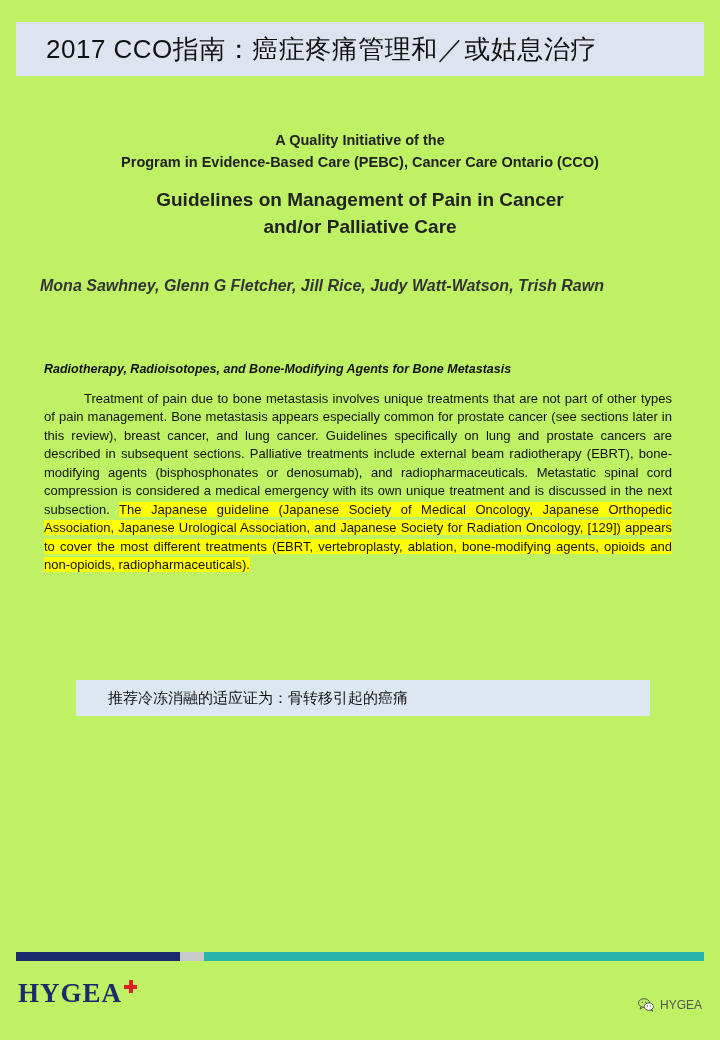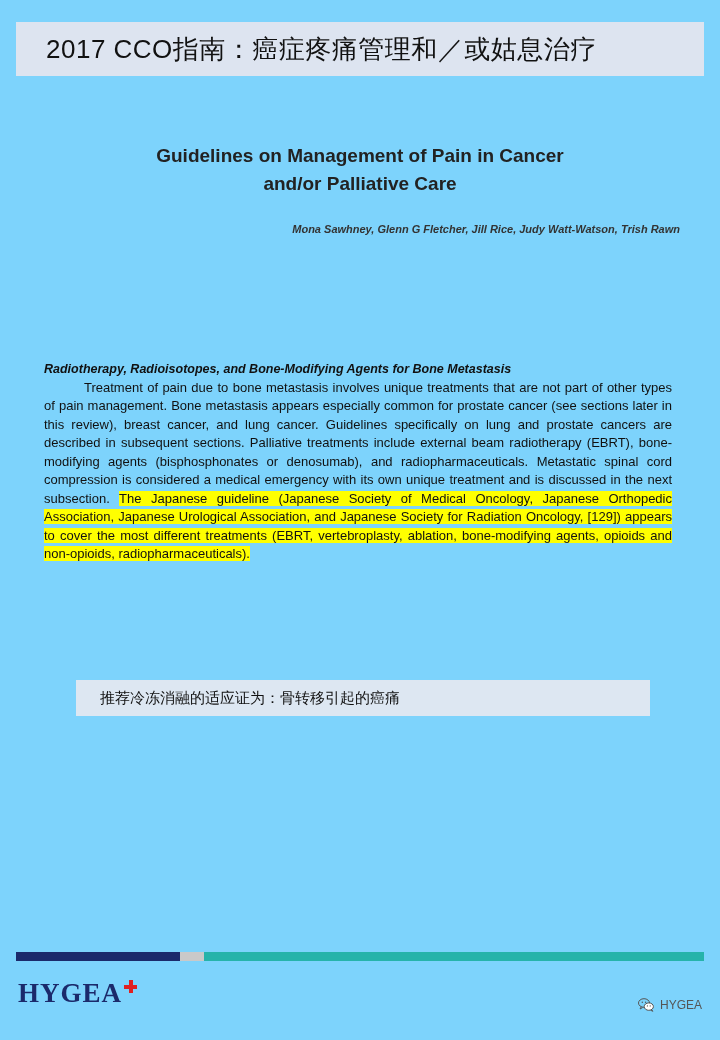--- a/index.html
+++ b/index.html
@@ -14,21 +14,21 @@
     color: #1a1a1a;
     overflow: hidden;
     position: relative;
   }
   .slide {
     position: absolute;
     left: 0;
     top: 0;
     width: 720px;
     height: 1040px;
-    background: #7dd3fc;
+    background: #bef264;
   }
 
   
   .title-banner {
     position: absolute;
     left: 16px;
     top: 22px;
     width: 688px;
     height: 54px;
     background: #dde4f0;
@@ -60,41 +60,41 @@
   }
   .paper-title {
     text-align: center;
     font-size: 19px;
     font-weight: bold;
     color: #222222;
     line-height: 1.45;
     margin-top: 12px;
   }
   .paper-authors {
-    text-align: right;
-    font-size: 11px;
+    text-align: left;
+    font-size: 16px;
     font-style: italic;
     font-weight: bold;
     color: #333333;
-    margin-top: 26px;
+    margin-top: 36px;
   }
 
   
   .body-block {
     position: absolute;
     left: 44px;
     top: 362px;
     width: 628px;
   }
   .body-heading {
     font-size: 12.5px;
     font-style: italic;
     font-weight: bold;
     color: #111111;
-    margin-bottom: 3px;
+    margin-bottom: 14px;
   }
   .body-para {
     font-size: 13px;
     line-height: 1.42;
     color: #111111;
     text-align: justify;
     text-indent: 40px;
   }
   .hl {
     background: #ffff00;
@@ -107,21 +107,21 @@
     top: 680px;
     width: 574px;
     height: 36px;
     background: #dde7f2;
     display: flex;
     align-items: center;
   }
   .callout-text {
     font-size: 15px;
     color: #111111;
-    padding-left: 24px;
+    padding-left: 32px;
     white-space: nowrap;
   }
 
   
   .rule {
     position: absolute;
     height: 9px;
     top: 952px;
   }
   .rule-navy {
@@ -205,20 +205,24 @@
 </head>
 <body>
 
 <div class="slide">
 
   <div class="title-banner">
     <div class="title-text">2017 CCO指南：癌症疼痛管理和／或姑息治疗</div>
   </div>
 
   <div class="paper">
+    <div class="paper-initiative">
+      <div>A Quality Initiative of the</div>
+      <div>Program in Evidence-Based Care (PEBC), Cancer Care Ontario (CCO)</div>
+    </div>
     <div class="paper-title">
       <div>Guidelines on Management of Pain in Cancer</div>
       <div>and/or Palliative Care</div>
     </div>
     <div class="paper-authors">Mona Sawhney, Glenn G Fletcher, Jill Rice, Judy Watt-Watson, Trish Rawn</div>
   </div>
 
   <div class="body-block">
     <div class="body-heading">Radiotherapy, Radioisotopes, and Bone-Modifying Agents for Bone Metastasis</div>
     <div class="body-para"><span>Treatment of pain due to bone metastasis involves unique treatments that are not part of other types of pain management.  Bone metastasis appears especially common for prostate cancer (see sections later in this review), breast cancer, and lung cancer.  Guidelines specifically on lung and prostate cancers are described in subsequent sections.  Palliative treatments include external beam radiotherapy (EBRT), bone-modifying agents (bisphosphonates or denosumab), and radiopharmaceuticals.  Metastatic spinal cord compression is considered a medical emergency with its own unique treatment and is discussed in the next subsection.  </span><span class="hl">The Japanese guideline (Japanese Society of Medical Oncology, Japanese Orthopedic Association, Japanese Urological Association, and Japanese Society for Radiation Oncology, [129]) appears to cover the most different treatments (EBRT, vertebroplasty, ablation, bone-modifying agents, opioids and non-opioids, radiopharmaceuticals).</span></div>

